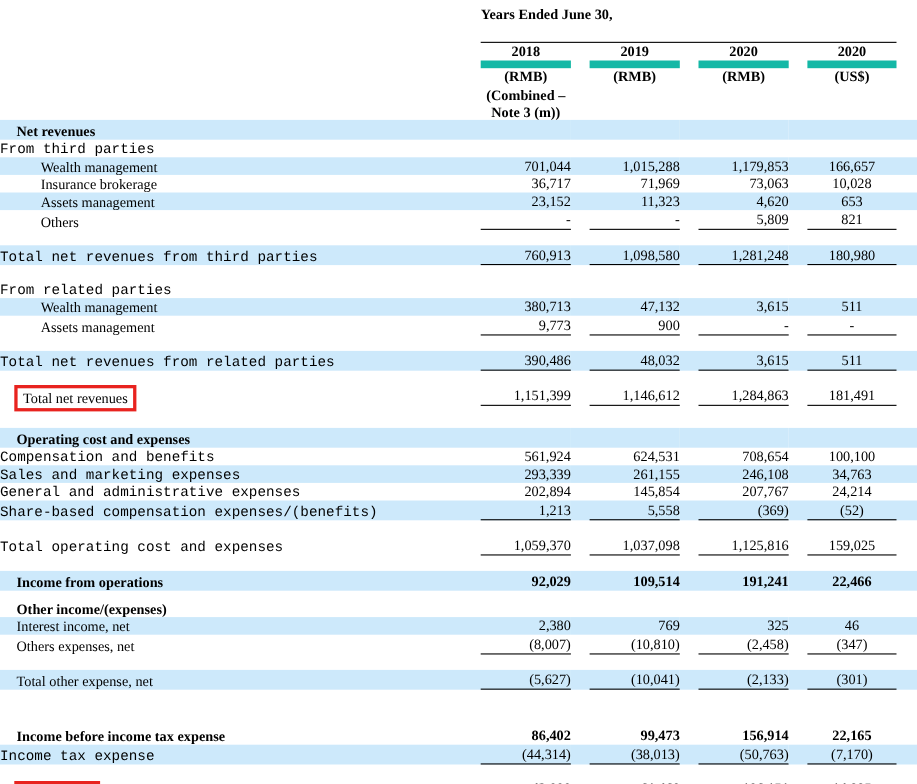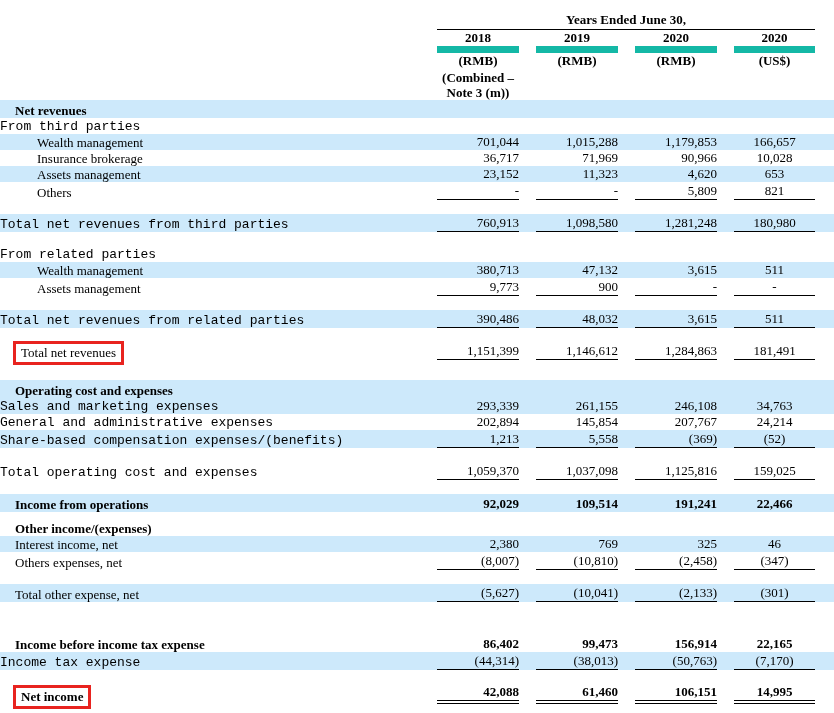--- a/index.html
+++ b/index.html
@@ -21,21 +21,21 @@
   .val{display:block;text-align:right;padding-bottom:1px;white-space:nowrap;}
   td.num.last .val{margin-right:19px;text-align:center;}
   tr.u .val{border-bottom:1px solid #000;}
   tr.u2 .val{border-bottom:4px double #000;}
   
   tr.h-title{height:25px;}
   tr.h-year{height:18px;}
   tr.h-unit{height:16px;}
   tr.h-note{height:31px;vertical-align:top;}
   .hline{margin-left:17px;margin-right:19px;border-bottom:1px solid #000;
-         text-align:center;font-weight:bold;padding-bottom:2px;white-space:nowrap;}
+         font-weight:bold;padding-bottom:18px;white-space:nowrap;}
   .valc{display:block;text-align:center;font-weight:bold;padding-bottom:1px;}
   td.num.last .valc{margin-right:19px;}
   tr.h-year .valc{border-bottom:7px solid #14b8a6;}
   .note{display:block;text-align:center;font-weight:bold;line-height:15px;padding-top:1px;}
   
   tr.spacer td{background:transparent;}
   tr.spacer.s{height:6px;}
   tr.spacer.m{height:14px;}
   tr.spacer.l{height:20px;}
   tr.spacer.xl{height:32px;}
@@ -150,21 +150,21 @@
         </tr>
         <tr class="">
           <td class="lab i2">Insurance brokerage</td>
           <td class="num">
             <span class="val">36,717</span>
           </td>
           <td class="num">
             <span class="val">71,969</span>
           </td>
           <td class="num">
-            <span class="val">90,966</span>
+            <span class="val">73,063</span>
           </td>
           <td class="num last">
             <span class="val">10,028</span>
           </td>
         </tr>
         <tr class="hl">
           <td class="lab i2">Assets management</td>
           <td class="num">
             <span class="val">23,152</span>
           </td>
@@ -304,20 +304,35 @@
             <span class="val"></span>
           </td>
           <td class="num">
             <span class="val"></span>
           </td>
           <td class="num">
             <span class="val"></span>
           </td>
           <td class="num last">
             <span class="val"></span>
+          </td>
+        </tr>
+        <tr class="">
+          <td class="lab i1">Compensation and benefits</td>
+          <td class="num">
+            <span class="val">561,924</span>
+          </td>
+          <td class="num">
+            <span class="val">624,531</span>
+          </td>
+          <td class="num">
+            <span class="val">708,654</span>
+          </td>
+          <td class="num last">
+            <span class="val">100,100</span>
           </td>
         </tr>
         <tr class="hl">
           <td class="lab i1">Sales and marketing expenses</td>
           <td class="num">
             <span class="val">293,339</span>
           </td>
           <td class="num">
             <span class="val">261,155</span>
           </td>

